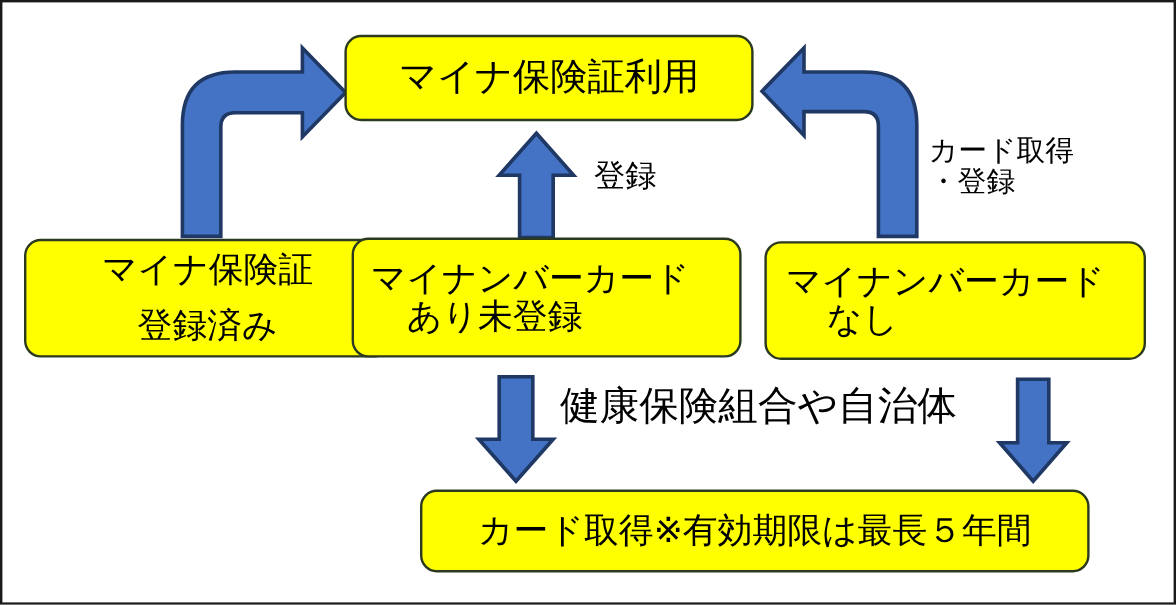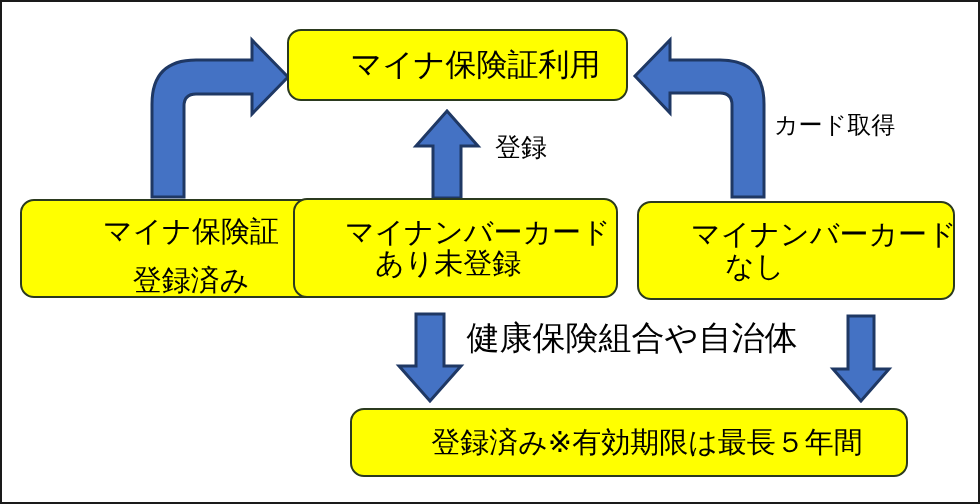--- a/index.html
+++ b/index.html
@@ -25,29 +25,28 @@
     box-sizing: border-box;
     display: flex;
     flex-direction: column;
     align-items: center;
     justify-content: center;
     color: #000000;
     font-weight: 400;
     line-height: 1.08;
     text-align: center;
     z-index: 4;
-    padding-left: 36px;
   }
   .node .line {
     display: block;
     white-space: nowrap;
   }
   
   #node-top      { left: 285px; top: 27px;  width: 341px; height: 72px;  font-size: 31px; }
-  #node-registered { left: 18px;  top: 197px; width: 306px; height: 99px; font-size: 29px; justify-content: flex-end; }
+  #node-registered { left: 18px;  top: 197px; width: 306px; height: 99px; font-size: 29px; }
   #node-card-unreg { left: 291px; top: 196px; width: 325px; height: 100px; font-size: 29px; }
   #node-no-card    { left: 635px; top: 199px; width: 318px; height: 99px; font-size: 29px; }
   #node-certificate{ left: 348px; top: 406px; width: 558px; height: 69px; font-size: 29px; }
 
   #node-registered .l2 { margin-top: 17px; font-family: Liberation Serif, serif; }
   #node-card-unreg .line { text-align: left; width: 100%; padding-left: 14px; box-sizing: border-box; }
   #node-card-unreg .l2 { padding-left: 44px; }
   #node-no-card .line { text-align: left; width: 100%; padding-left: 16px; box-sizing: border-box; }
   #node-no-card .l2 { padding-left: 50px; }
 
@@ -141,26 +140,27 @@
     <span class="line l1">マイナンバーカード</span>
     <span class="line l2">あり未登録</span>
   </div>
 
   <div class="node" id="node-no-card">
     <span class="line l1">マイナンバーカード</span>
     <span class="line l2">なし</span>
   </div>
 
   <div class="node" id="node-certificate">
-    <span class="line l1">登録済み※有効期限は最長５年間</span>
+    <span class="line l1">カード取得※有効期限は最長５年間</span>
   </div>
 
   <div class="label" id="label-register">登録</div>
 
   <div class="label" id="label-card-acquire">
     <span class="l1">カード取得</span>
+    <span class="l2">・登録</span>
   </div>
 
   <div class="label" id="label-issue">
     <span class="l1">健康保険組合や自治体</span>
   </div>
 
 </div>
 
 </body></html>

